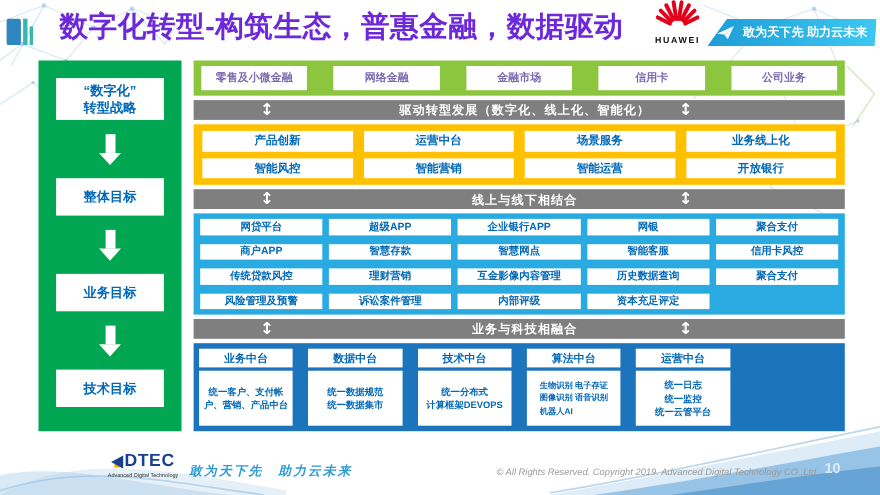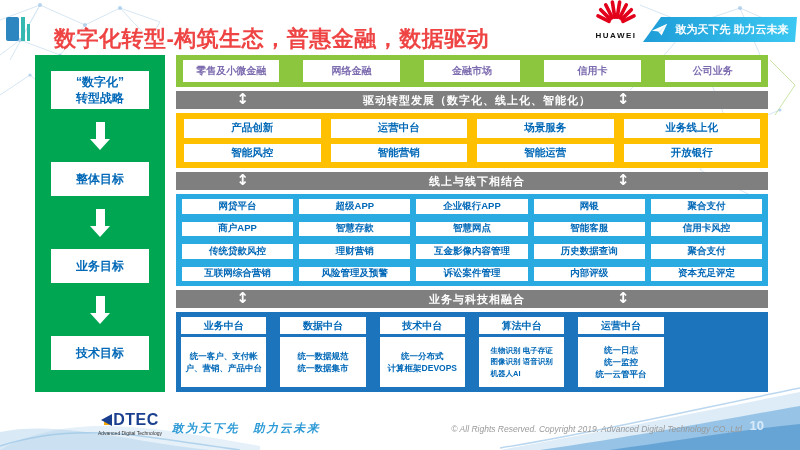--- a/index.html
+++ b/index.html
@@ -6,21 +6,21 @@
   .slide{
     position:relative;width:800px;height:450px;background:#ffffff;
     font-family:"Liberation Sans","DejaVu Sans",sans-serif;overflow:hidden;
   }
   svg.deco{position:absolute;pointer-events:none;}
   
   .title-icon{position:absolute;left:6px;top:17px;display:flex;align-items:flex-end;gap:2px;}
   .title-icon .b1{width:13px;height:24px;background:#2e86c1;border-radius:2px;}
   .title-icon .b2{width:4px;height:24px;background:#35b8b0;}
   .title-icon .b3{width:3px;height:17px;background:#35b8b0;}
-  .page-title{position:absolute;left:54px;top:24px;margin:0;font-size:22px;font-weight:bold;color:#ef4444;letter-spacing:.5px;white-space:nowrap;}
+  .page-title{position:absolute;left:54px;top:7px;margin:0;font-size:26px;font-weight:bold;color:#6d28d9;letter-spacing:.5px;white-space:nowrap;}
   .huawei{position:absolute;left:590px;top:0;width:52px;text-align:center;}
   .huawei-word{display:block;font-size:8px;font-weight:bold;letter-spacing:1.5px;color:#111;margin-top:1px;}
   .banner{position:absolute;left:643px;top:17px;width:154px;height:25px;
     background:linear-gradient(90deg,#1e9cd7,#3cc8f2);
     clip-path:polygon(18px 0,100% 0,calc(100% - 2px) 100%,0 100%);
     display:flex;align-items:center;justify-content:center;gap:7px;}
   .banner span{color:#fff;font-size:11px;font-weight:bold;white-space:nowrap;}
   
   .content{position:absolute;top:55px;left:35px;width:733px;display:flex;gap:11px;}
   .sidebar{width:130px;height:337px;background:#00a651;display:flex;flex-direction:column;
@@ -191,21 +191,20 @@
         <div class="cell">商户APP</div>
         <div class="cell">智慧存款</div>
         <div class="cell">智慧网点</div>
         <div class="cell">智能客服</div>
         <div class="cell">信用卡风控</div>
         <div class="cell">传统贷款风控</div>
         <div class="cell">理财营销</div>
         <div class="cell">互金影像内容管理</div>
         <div class="cell">历史数据查询</div>
         <div class="cell">聚合支付</div>
-        <div class="cell">互联网综合营销</div>
         <div class="cell">风险管理及预警</div>
         <div class="cell">诉讼案件管理</div>
         <div class="cell">内部评级</div>
         <div class="cell">资本充足评定</div>
       </section>
 
       <div class="gray-band">
         <span class="updown a1">↕</span>
         <span class="label">业务与科技相融合</span>
         <span class="updown a2">↕</span>

